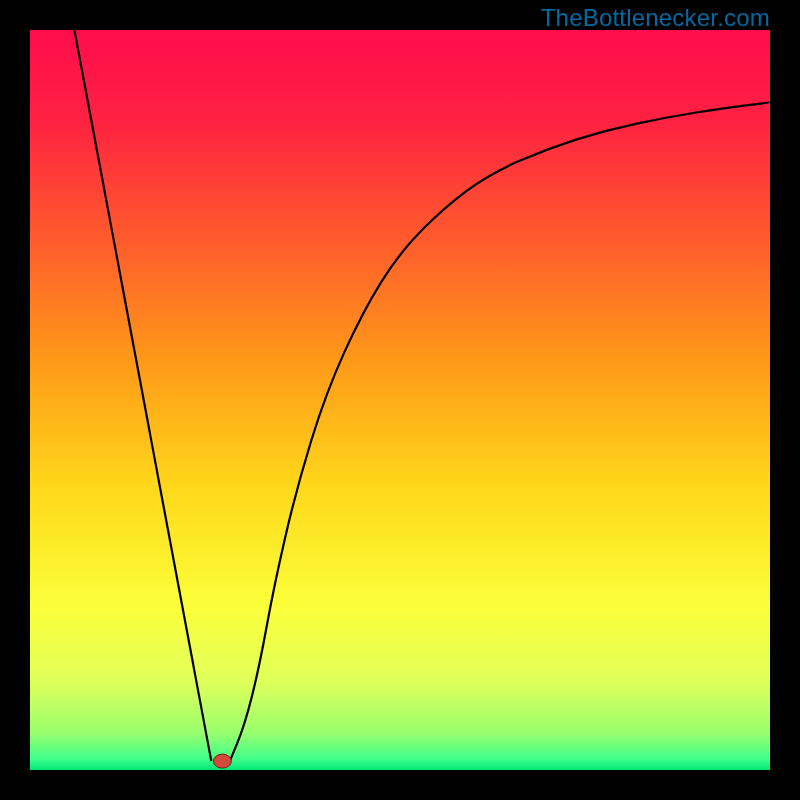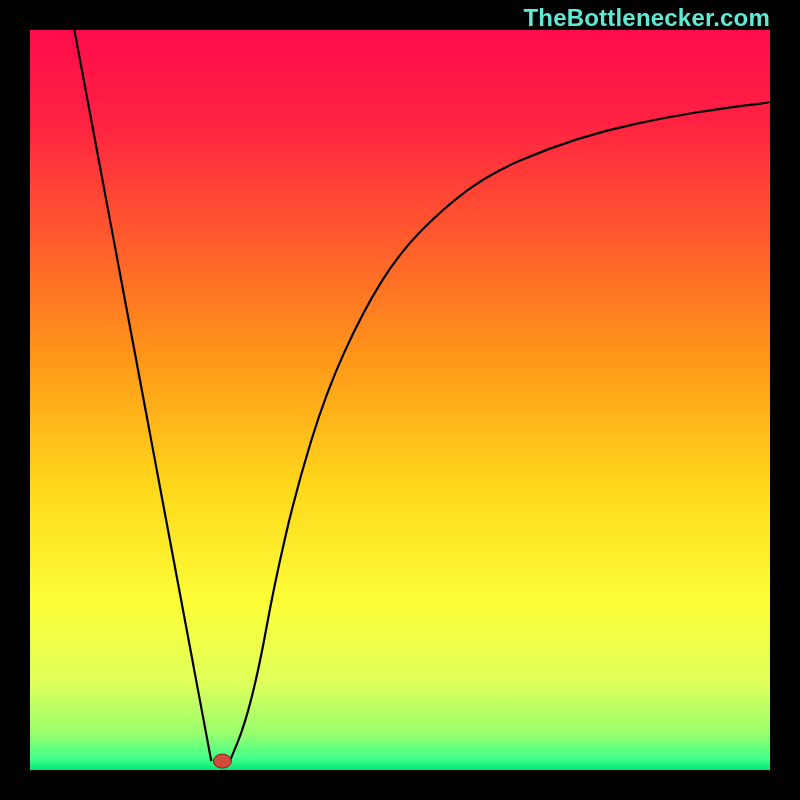--- a/index.html
+++ b/index.html
@@ -24,23 +24,23 @@
     left: 0;
     top: 0;
     width: 740px;
     height: 740px;
     display: block;
   }
   .watermark {
     position: absolute;
     top: 4px;
     right: 30px;
-    color: #5eead4;
+    color: #0369a1;
     font-size: 24px;
-    font-weight: 700;
+    font-weight: 400;
     letter-spacing: 0.2px;
     user-select: none;
   }
 </style>
 </head>
 <body>
 
 <div class="watermark">TheBottlenecker.com</div>
 
 <div class="frame">

